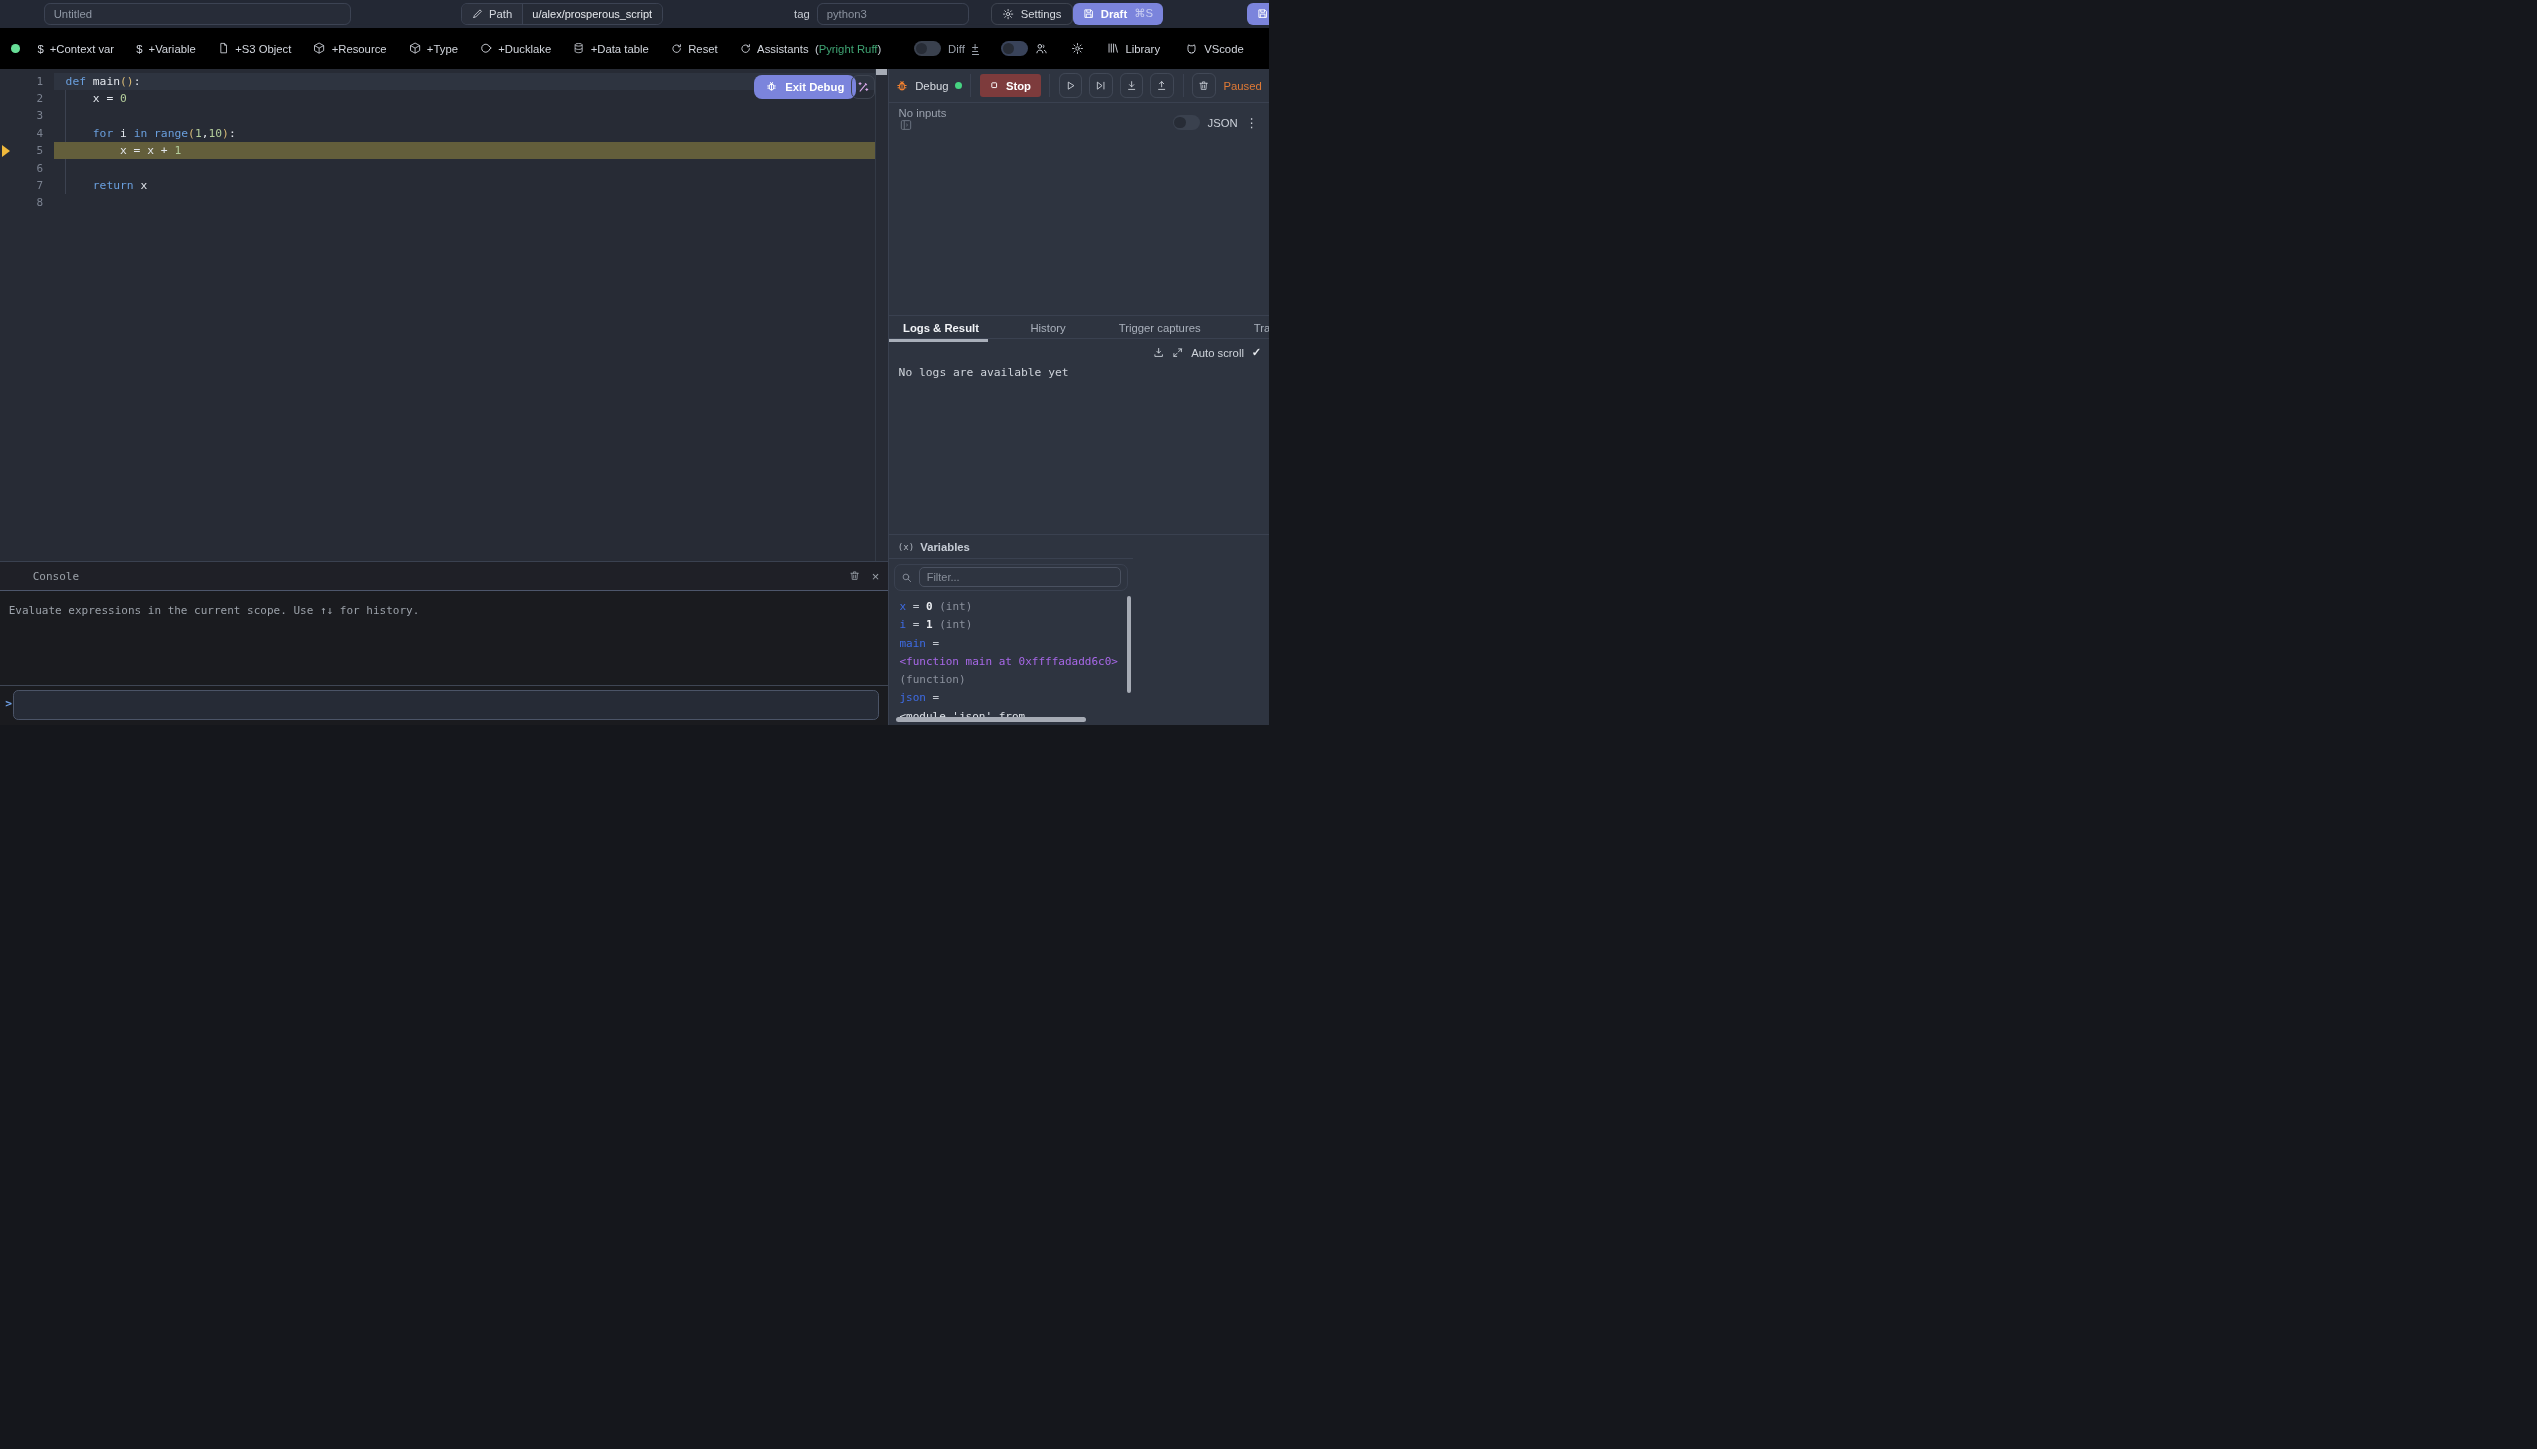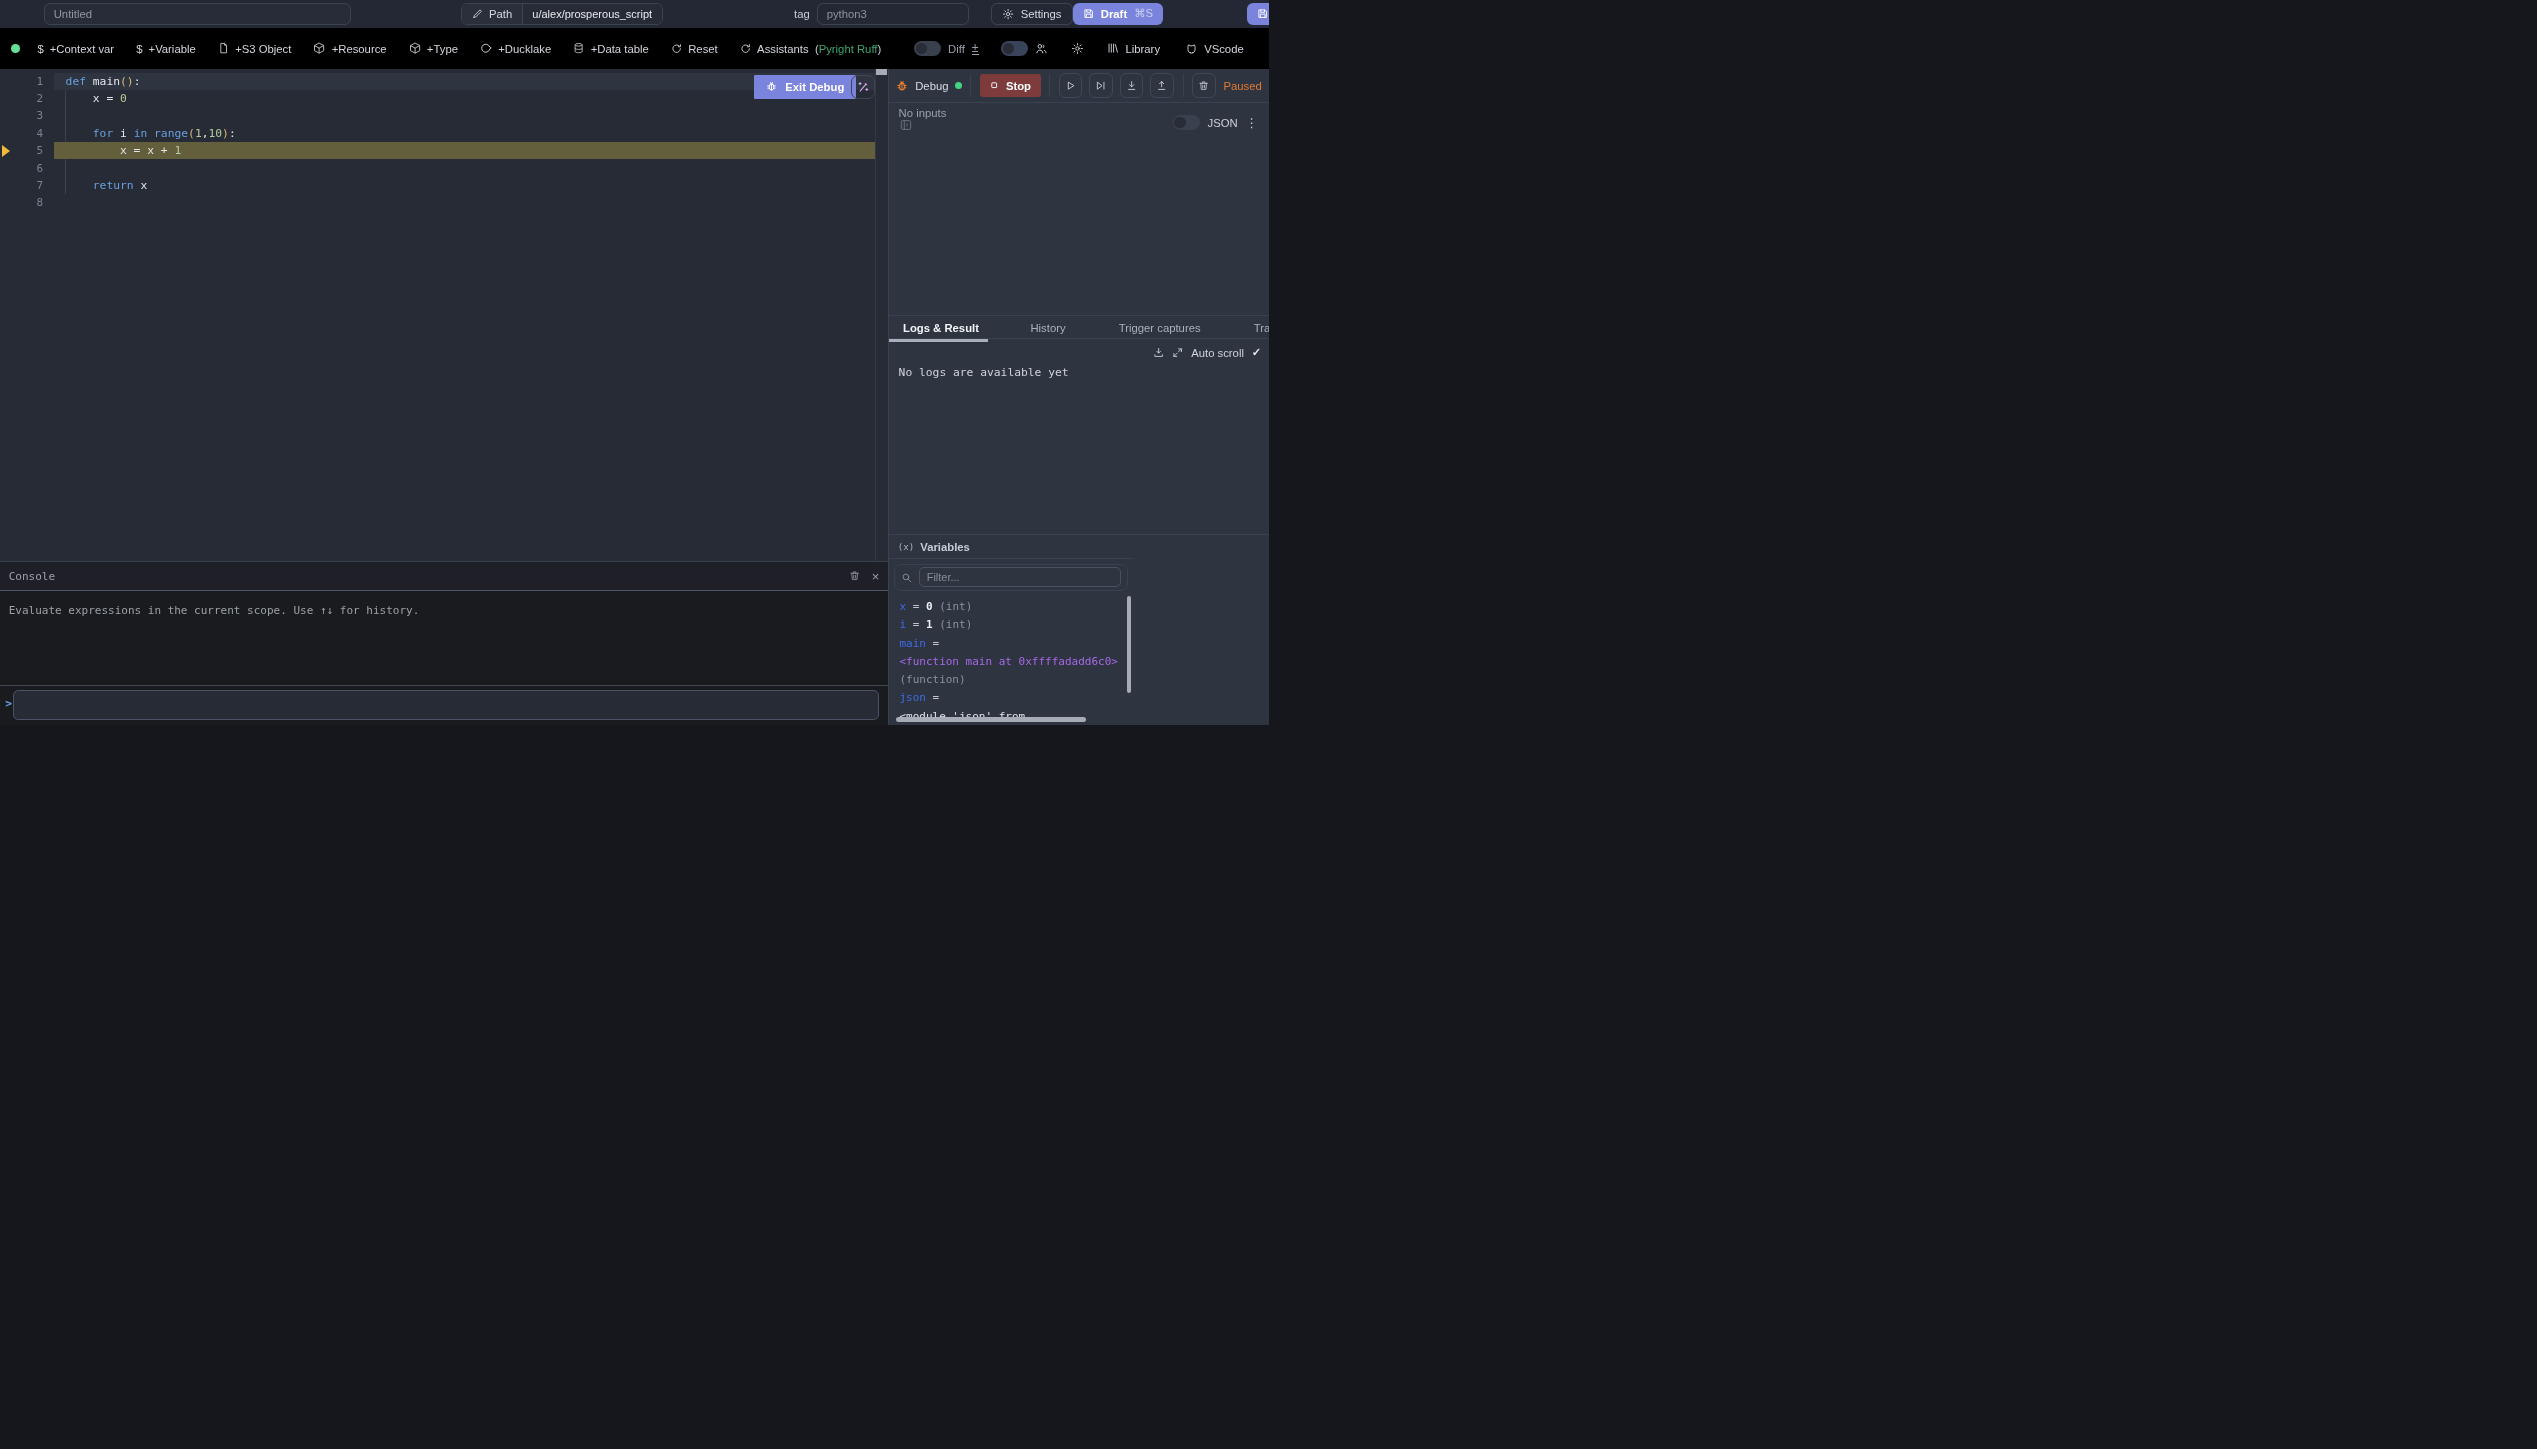--- a/index.html
+++ b/index.html
@@ -44,21 +44,21 @@
   .code-lines { position:absolute; left:0; top:3.5px; right:0; }
   .code-row { position:relative; height:17.4px; display:flex; align-items:center; }
   .code-row.hl-current::before, .code-row.hl-debug::before { content:""; position:absolute; left:54px; right:13px; top:0; bottom:0; }
   .code-row.hl-current::before { background:#2e3440; }
   .code-row.hl-debug::before { background:#635e3b; }
   .ln { position:relative; width:43px; text-align:right; color:#7b8290; font:11px "DejaVu Sans Mono", monospace; flex:none; }
   .code-text { position:relative; margin-left:22.6px; font:11.3px "DejaVu Sans Mono", monospace; white-space:pre; color:#e2e6ec; }
   .tk-kw { color:#6a9fdd; } .tk-pl { color:#e2e6ec; } .tk-gold { color:#d9ba76; } .tk-num { color:#b3cc9a; }
   .indent-guide { position:absolute; left:65px; top:21px; width:0.9px; height:104px; background:#3c4250; }
   .dbg-arrow { position:absolute; left:1.7px; top:2.6px; width:0; height:0; border-top:6.1px solid transparent; border-bottom:6.1px solid transparent; border-left:8.7px solid #f0b93c; }
-  .exit-debug-btn { position:absolute; left:754px; top:6.1px; height:23.5px; display:flex; align-items:center; gap:7px; background:#7b84dc; border-radius:1px; padding:0 11.3px; color:#fff; font-weight:bold; cursor:pointer; }
+  .exit-debug-btn { position:absolute; left:754px; top:6.1px; height:23.5px; display:flex; align-items:center; gap:7px; background:#7b84dc; border-radius:8px; padding:0 11.3px; color:#fff; font-weight:bold; cursor:pointer; }
   .wand-btn { position:absolute; left:851px; top:6.1px; width:24.4px; height:23.5px; border:0.9px solid #3e4450; border-radius:7px; display:flex; align-items:center; justify-content:center; color:#d9a8ea; cursor:pointer; }
   .ed-scroll-sep { position:absolute; left:875px; top:0; bottom:0; width:0.9px; background:#333a46; }
   .ed-thumb { position:absolute; left:876px; top:0; width:11.3px; height:6.1px; background:#a6abb5; cursor:pointer; }
 
   
   .rpanel { position:absolute; left:888px; top:69px; right:0; bottom:0; background:#2e3440; border-left:0.9px solid #3a4150; }
   .dbg-header { position:absolute; left:0; top:0; right:0; height:34px; display:flex; align-items:center; padding:0 6.1px; border-bottom:0.9px solid #3a4150; }
   .dbg-title { display:flex; align-items:center; gap:6.1px; color:#d8dce2; }
   .green-dot { width:7px; height:7px; border-radius:50%; background:#46d381; }
   .vdiv { width:0.9px; height:22.6px; background:#3a4150; margin:0 8.7px; flex:none; }
@@ -95,21 +95,21 @@
   .tk-vtype { color:#8b919d; } .tk-vpurple { color:#a868e8; } .tk-vlight { color:#dfe3e9; }
   .v-thumb { position:absolute; right:1.7px; top:61px; width:4.4px; height:97px; border-radius:2.6px; background:#a6abb5; cursor:pointer; }
   .h-thumb { position:absolute; left:7px; bottom:2.6px; width:190px; height:5.2px; border-radius:2.6px; background:#a6abb5; cursor:pointer; }
   .stack-list { position:absolute; left:10.4px; top:30px; font:11px "DejaVu Sans Mono", monospace; line-height:19px; }
   .frame-name { color:#e4e7ec; font-weight:bold; }
   .frame-line { color:#969da8; font-size:10px; }
 
   
   .console { position:absolute; left:0; top:561px; width:888px; bottom:0; background:#1a1b1f; border-top:0.9px solid #3a4150; }
   .console-header { height:29px; background:#1f2027; border-bottom:0.9px solid #4d566b; display:flex; align-items:center; padding:0 8.7px; }
-  .console-title { font:11px "DejaVu Sans Mono", monospace; color:#9ba1a9; }
+  .console-title { font:11px "DejaVu Sans Mono", monospace; color:#9ba1a9;margin-left:24px; }
   .console-icons { margin-left:auto; display:flex; align-items:center; gap:11.3px; color:#9ba1a9; }
   .console-x { font-size:13px; line-height:1; cursor:pointer; }
   .console-hint { margin:13px 0 0 8.7px; font:11px "DejaVu Sans Mono", monospace; color:#9ba1a9; }
   .console-input-row { position:absolute; left:0; right:0; top:123px; bottom:0; border-top:0.9px solid #3f4654; }
   .prompt { position:absolute; left:5.2px; top:11.3px; color:#6d9ee3; font:bold 11.3px "DejaVu Sans Mono", monospace; }
   .console-input { position:absolute; left:13px; top:4.4px; width:866px; height:30px; background:#262b36; border:0.9px solid #4b5467; border-radius:5.2px; outline:none; color:#dfe3e9; font:11px "DejaVu Sans Mono", monospace; padding:0 8.7px; }
 </style>
 </head>
 <body>
 

